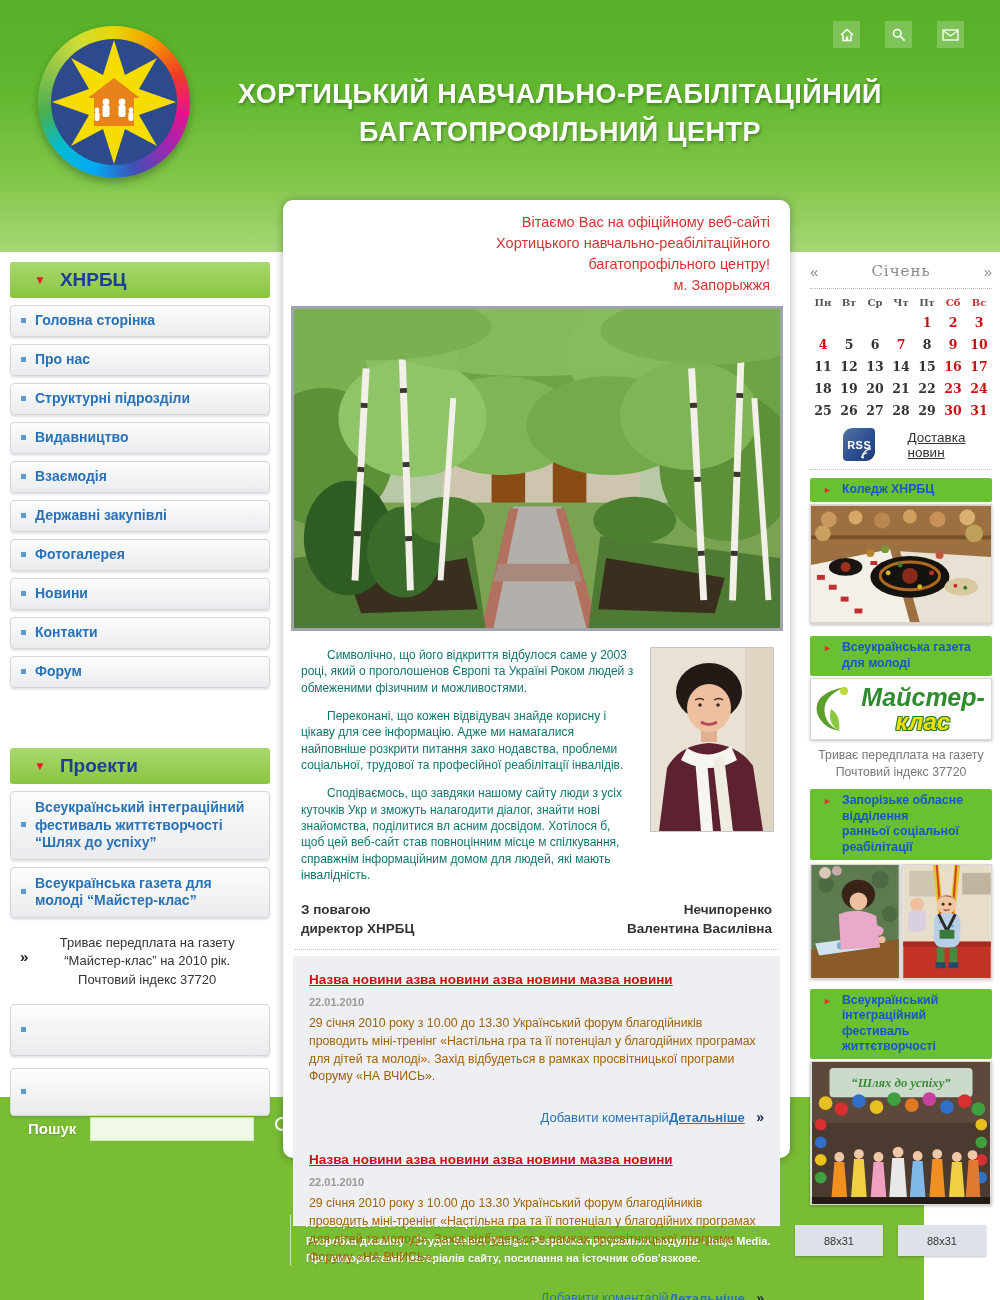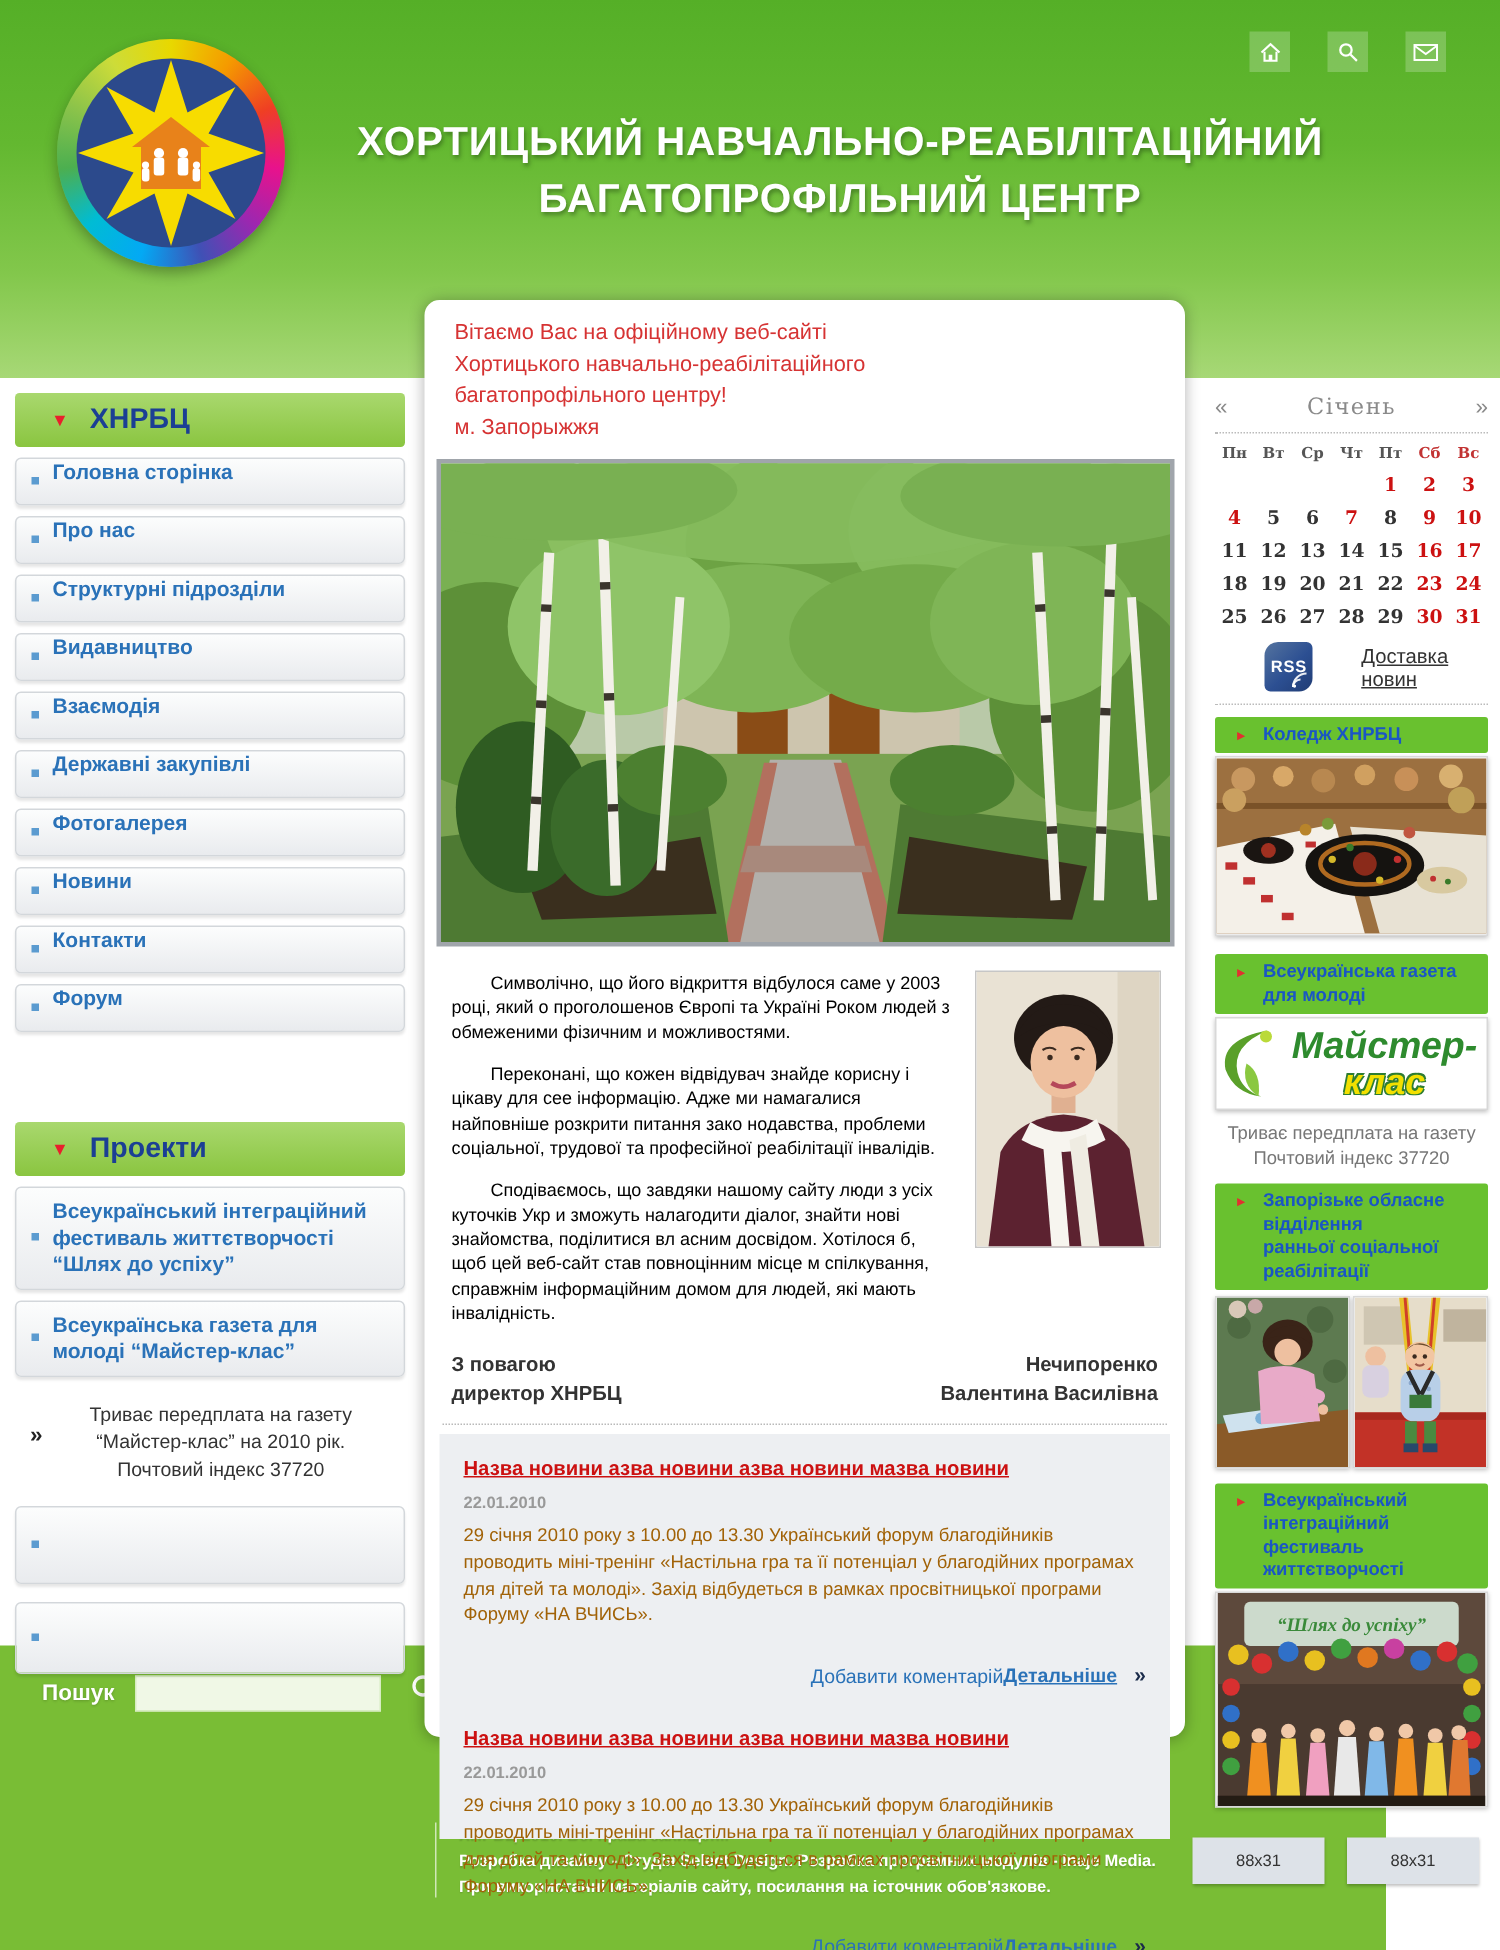--- a/index.html
+++ b/index.html
@@ -37,39 +37,39 @@
   .fbanner.b1{left:795px;} .fbanner.b2{left:898px;}
 
   
   .sidebar{position:absolute;left:10px;top:262px;width:260px;}
   .side-header{height:36px;border-radius:3px;background:linear-gradient(180deg,#a9d86e,#8ac540);
     display:flex;align-items:center;padding-left:24px;gap:14px;}
   .side-header .hdr-arrow{color:#e8202c;font-size:12px;}
   .side-header .hdr-title{color:#1b3f94;font-size:19px;font-weight:bold;}
   .menu-item{position:relative;margin-top:7px;min-height:30px;border:1px solid #d3d7db;border-radius:4px;
     background:linear-gradient(180deg,#fcfdfd,#e9ebee);box-shadow:0 2px 2px rgba(0,0,0,.10);
-    display:flex;align-items:flex-start;padding:0 8px 0 24px;color:#2a72b8;font-weight:bold;font-size:14px;
+    display:flex;align-items:center;padding:0 8px 0 24px;color:#2a72b8;font-weight:bold;font-size:14px;
     cursor:pointer;line-height:1.25;}
   .menu-item .bullet{position:absolute;left:10px;top:50%;margin-top:-3px;width:5px;height:5px;background:#5b9bd0;}
   .menu-item.multi{padding-top:7px;padding-bottom:7px;}
   .projects-header{margin-top:60px;}
   .side-note{display:flex;margin-top:16px;padding:0 4px;align-items:flex-start;}
   .side-note .note-marker{color:#222;font-weight:bold;font-size:15px;padding:14px 0 0 6px;}
   .side-note .note-text{flex:1;text-align:center;color:#333;font-size:13px;line-height:1.45;font-weight:500;}
   .menu-item.empty1{height:50px;margin-top:14px;}
   .menu-item.empty2{height:46px;margin-top:12px;}
 
   
   .card{position:absolute;left:283px;top:200px;width:507px;height:958px;background:#fff;
     border-radius:10px;box-shadow:0 1px 10px rgba(0,0,0,.30);}
-  .welcome{padding:12px 20px 4px;text-align:left;color:#d63333;font-size:14.5px;line-height:1.45;}
+  .welcome{padding:12px 20px 4px;text-align:right;color:#d63333;font-size:14.5px;line-height:1.45;}
   .photo-frame{width:486px;height:319px;margin:6px auto 0;border:3px solid #a0a5ab;background:#fff;}
   .photo-frame svg{display:block;}
   .article{display:flex;gap:14px;padding:16px 16px 0 18px;}
-  .article-text{flex:1;color:#000000;font-size:12px;line-height:1.36;}
+  .article-text{flex:1;color:#0f766e;font-size:12px;line-height:1.36;}
   .article-text p{margin:0 0 12px;text-indent:26px;}
   .director-photo{width:122px;height:183px;border:1px solid #c6c6c6;}
   .sign-row{display:flex;justify-content:space-between;padding:6px 18px 8px;color:#333;
     font-weight:bold;font-size:13.5px;line-height:1.4;}
   .sign-right{text-align:right;}
   .dotted{border-top:1px dotted #b9b9b9;margin:2px 12px 0;}
   .news-panel{margin:6px 10px 0;background:#edeff2;padding:14px 16px 4px;height:252px;}
   .news-item{margin-bottom:24px;}
   .news-title{color:#cc1111;font-weight:bold;font-size:13.5px;text-decoration:underline;cursor:pointer;display:inline-block;}
   .news-date{color:#999;font-weight:bold;font-size:11px;margin:8px 0 7px;}

